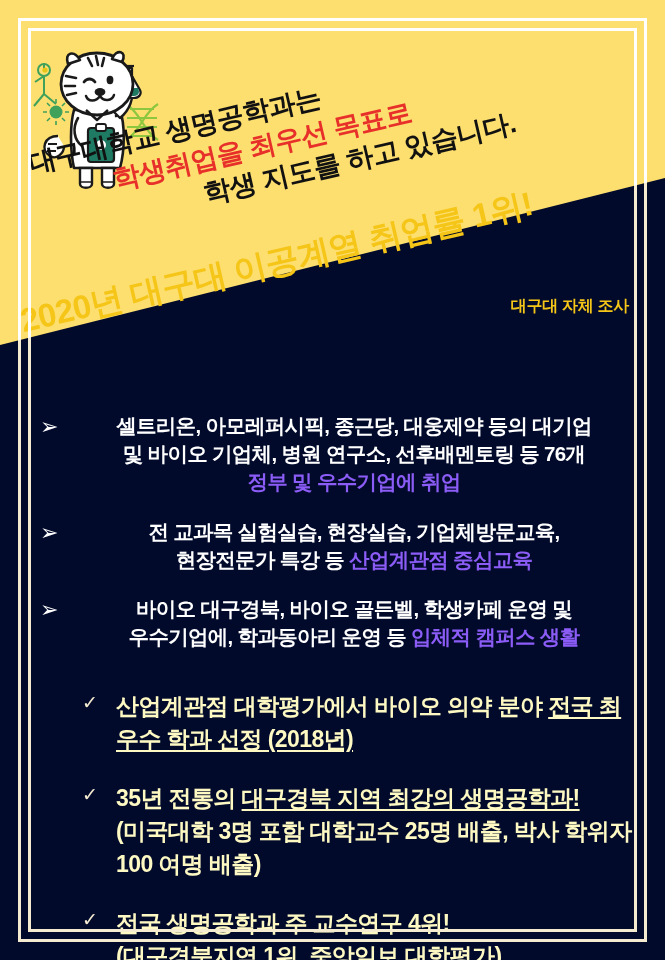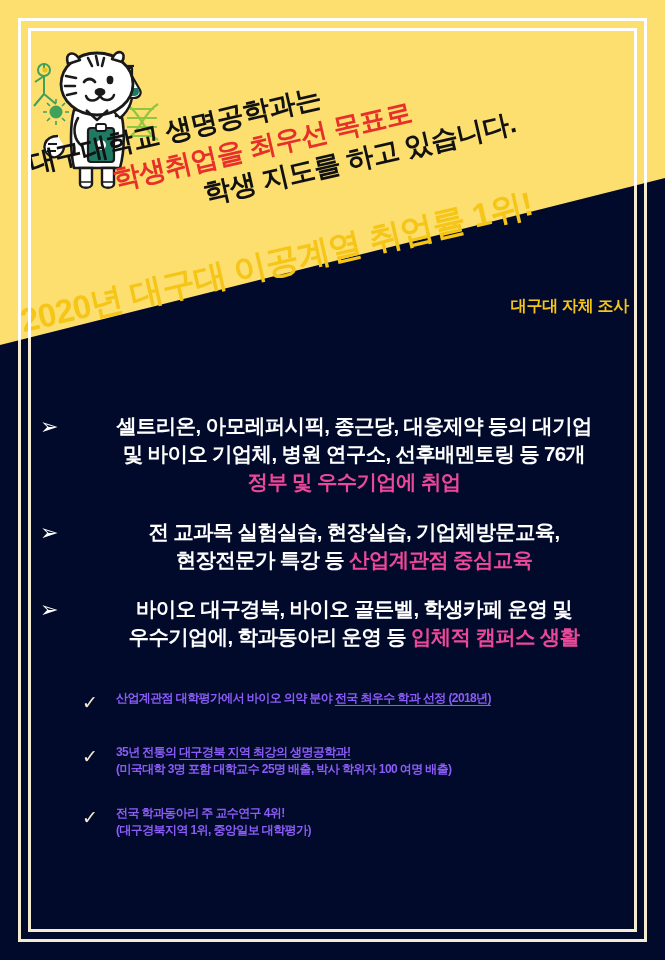--- a/index.html
+++ b/index.html
@@ -145,21 +145,21 @@
   }
   .bullet-text {
     color: #ffffff;
     font-weight: 800;
     font-size: 20.5px;
     line-height: 1.36;
     letter-spacing: -0.7px;
     flex: 1;
     text-align: center;
   }
-  .hi { color: #ec4899; font-weight: 800; }
+  .hi { color: #8b5cf6; font-weight: 800; }
 
   
   .checks {
     position: absolute;
     left: 82px;
     top: 690px;
     width: 560px;
     z-index: 3;
   }
   .check-row {
@@ -169,23 +169,23 @@
   }
   .check-mark {
     color: #F4EBD0;
     font-size: 19px;
     line-height: 1.4;
     width: 34px;
     flex: 0 0 34px;
     font-weight: 400;
   }
   .check-text {
-    color: #8b5cf6;
-    font-weight: 800;
-    font-size: 12px;
+    color: #fef9c3;
+    font-weight: 800;
+    font-size: 23px;
     line-height: 1.42;
     letter-spacing: -0.6px;
     flex: 1;
   }
   .ul { text-decoration: underline; text-underline-offset: 3px; }
 </style>
 </head>
 <body>
 
 <div class="poster">
@@ -325,20 +325,20 @@
       <span class="check-mark">✓</span>
       <span class="check-text">
         <span>35년 전통의 </span><span class="ul">대구경북 지역 최강의 생명공학과!</span><br>
         <span>(미국대학 3명 포함 대학교수 25명 배출, 박사 학위자 100 여명 배출)</span>
       </span>
     </div>
 
     <div class="check-row">
       <span class="check-mark">✓</span>
       <span class="check-text">
-        <span>전국 학과동아리 주 교수연구 4위!</span><br>
+        <span>전국 생명공학과 주 교수연구 4위!</span><br>
         <span>(대구경북지역 1위, 중앙일보 대학평가)</span>
       </span>
     </div>
 
   </div>
 
 </div>
 
 </body></html>

